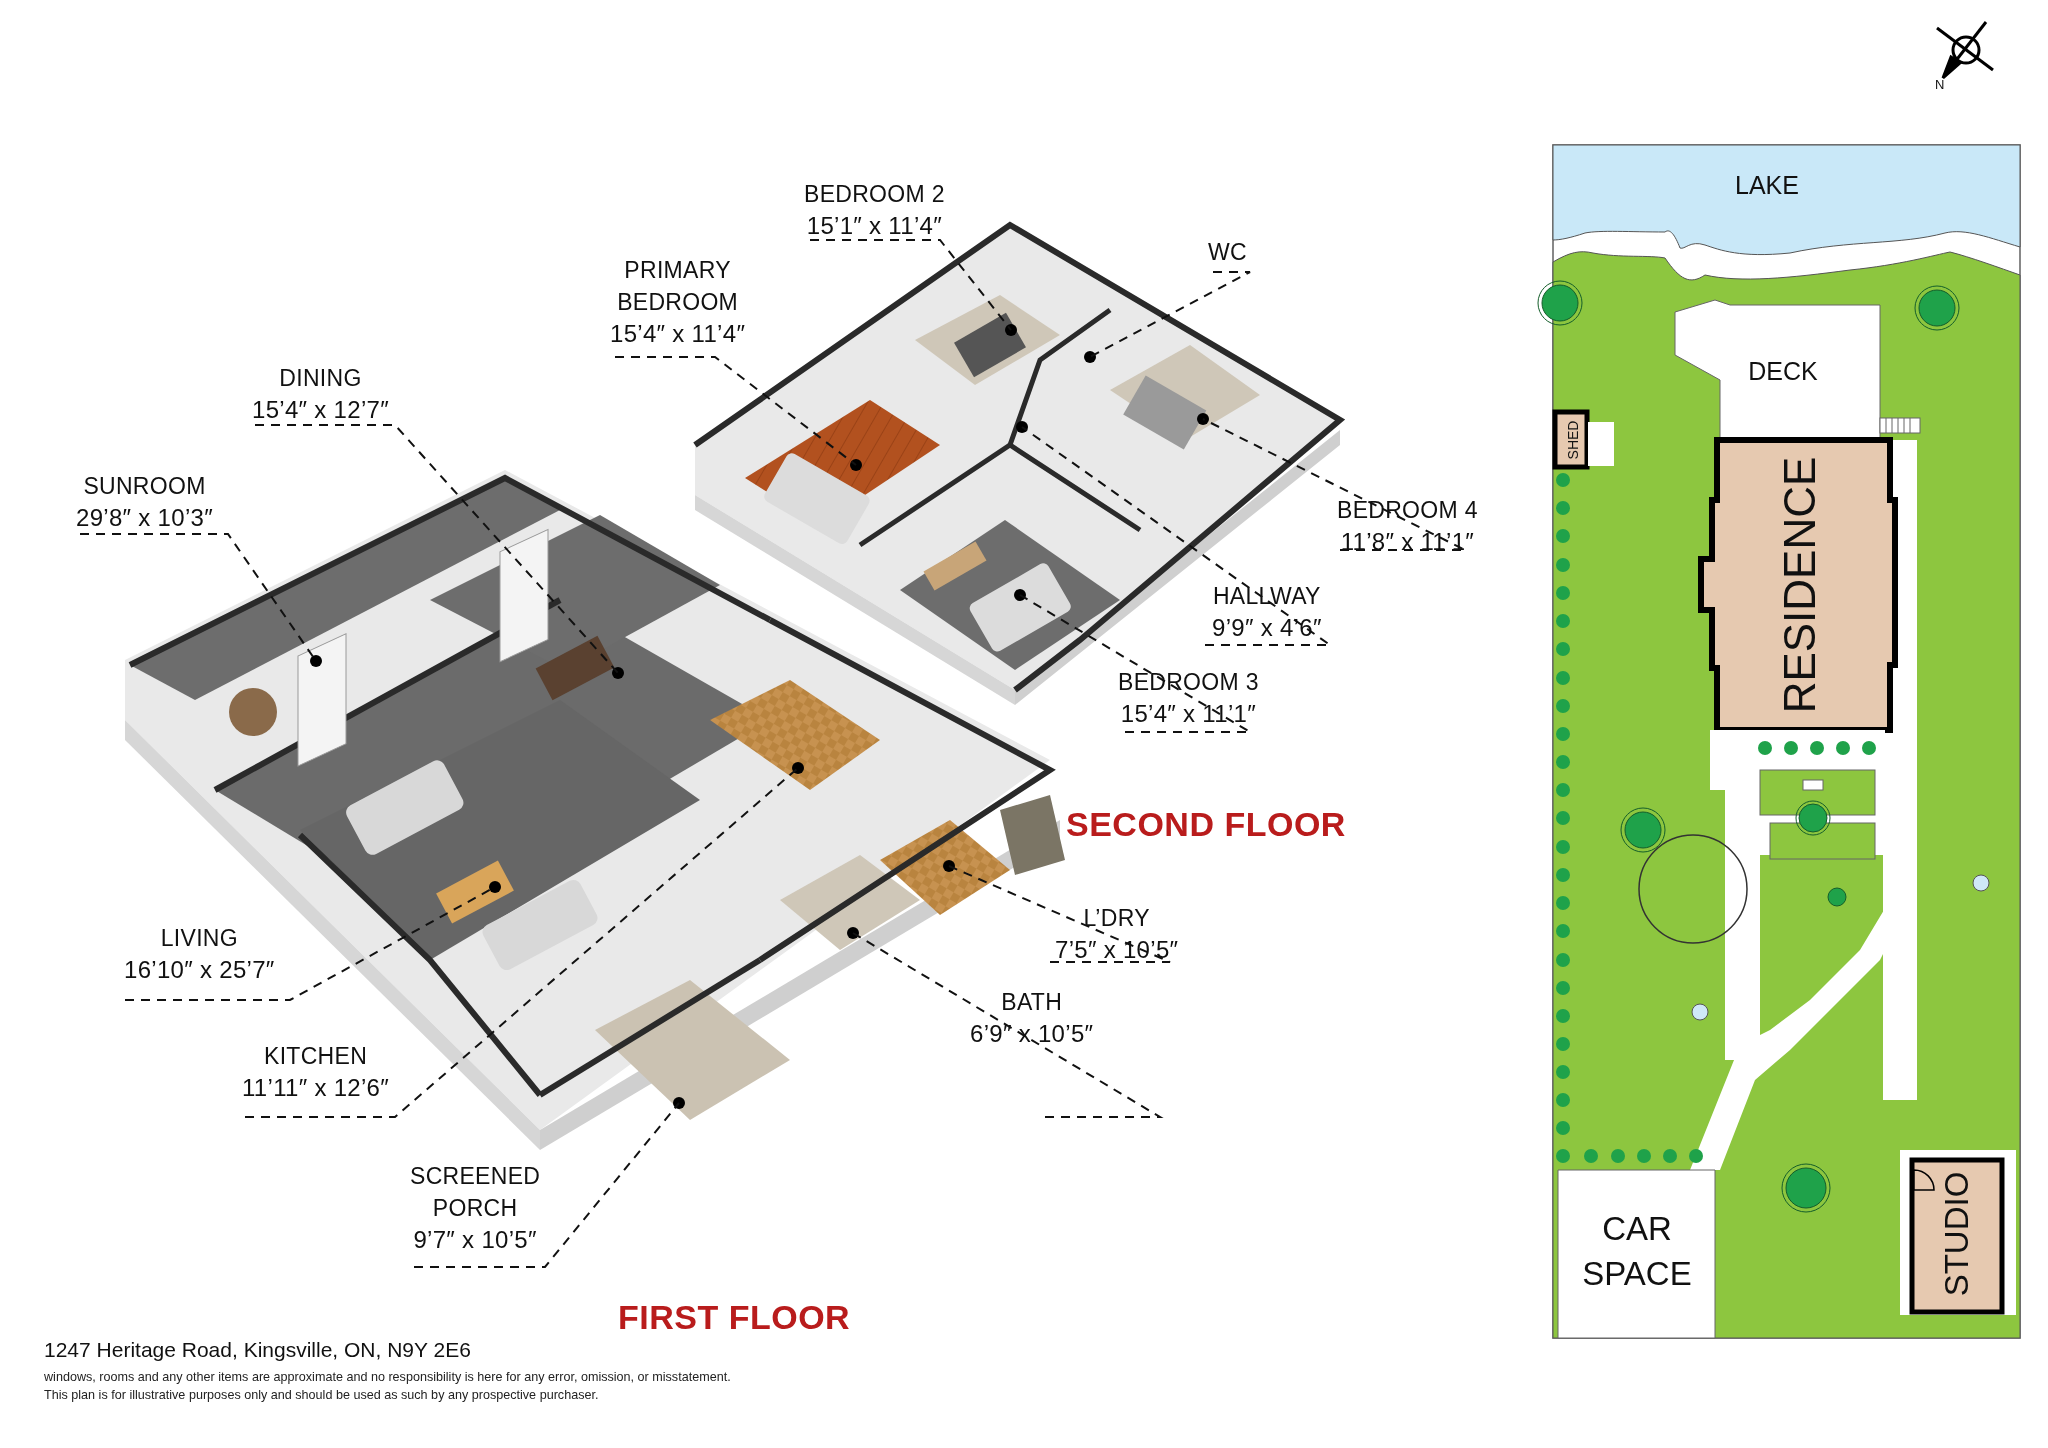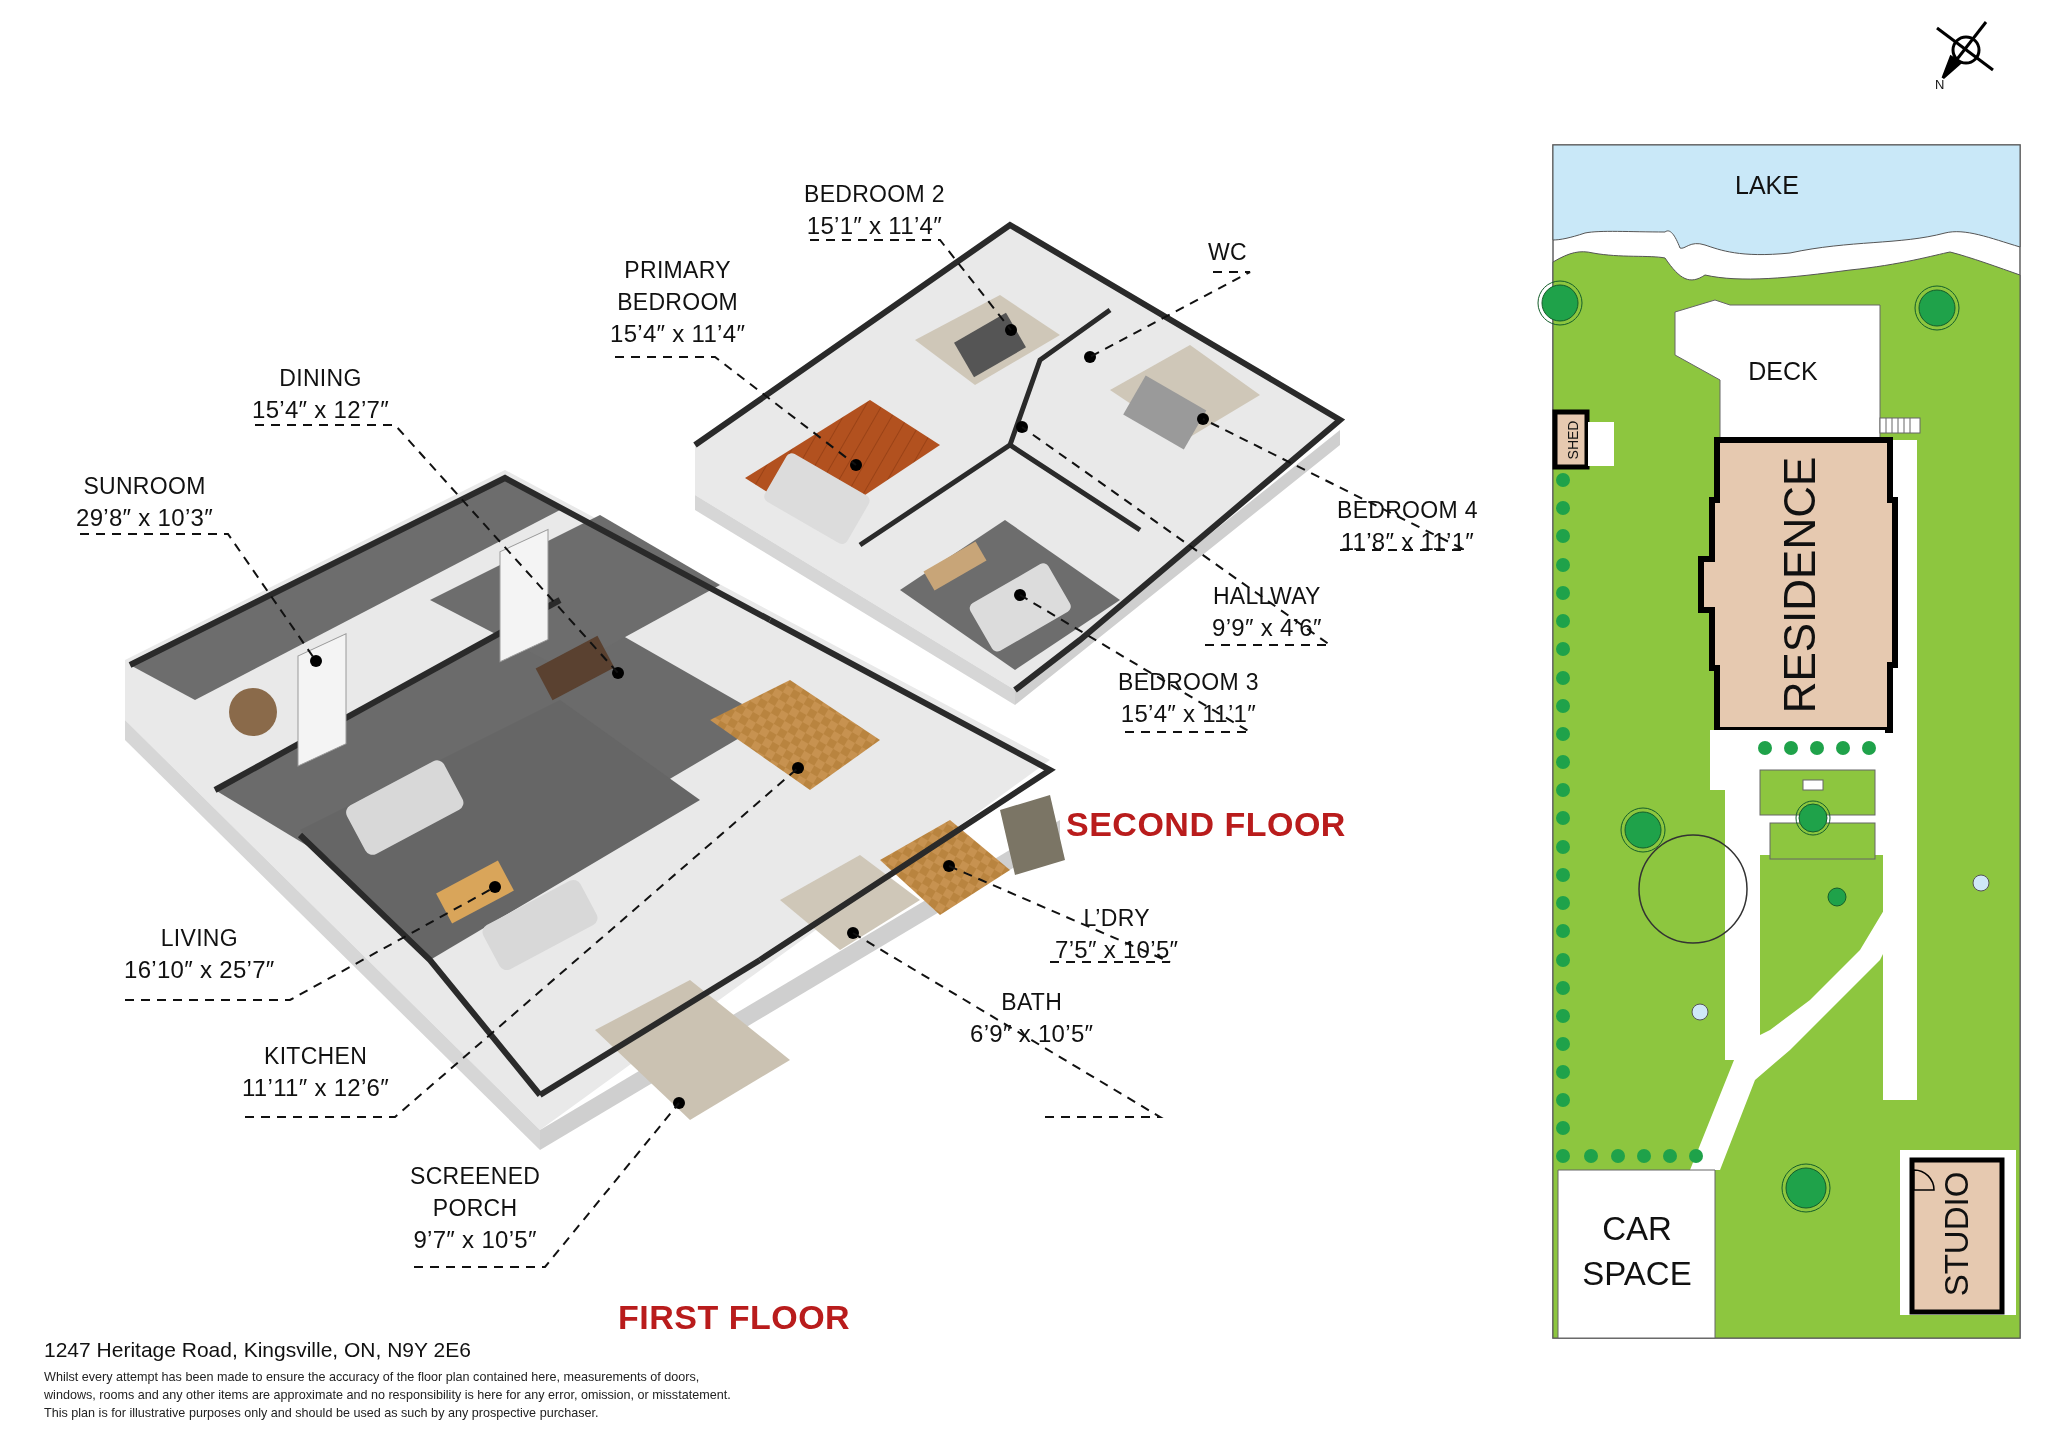--- a/index.html
+++ b/index.html
@@ -292,16 +292,15 @@
 <div class="label" style="left:1118px; top:666px;">
   <span>BEDROOM 3</span>
   <span class="dim">15’4″ x 11’1″</span>
 </div>
 
 <div class="floor-title" style="left:1066px; top:805px;">SECOND FLOOR</div>
 <div class="floor-title" style="left:618px; top:1298px;">FIRST FLOOR</div>
 
 <div class="address">1247 Heritage Road, Kingsville, ON, N9Y 2E6</div>
 <div class="disclaimer">
-  <div>Whilst every attempt has been made to ensure the accuracy of the floor plan contained here, measurements of doors,</div>
   <div>windows, rooms and any other items are approximate and no responsibility is here for any error, omission, or misstatement.</div>
   <div>This plan is for illustrative purposes only and should be used as such by any prospective purchaser.</div>
 </div>
 
 </body></html>

